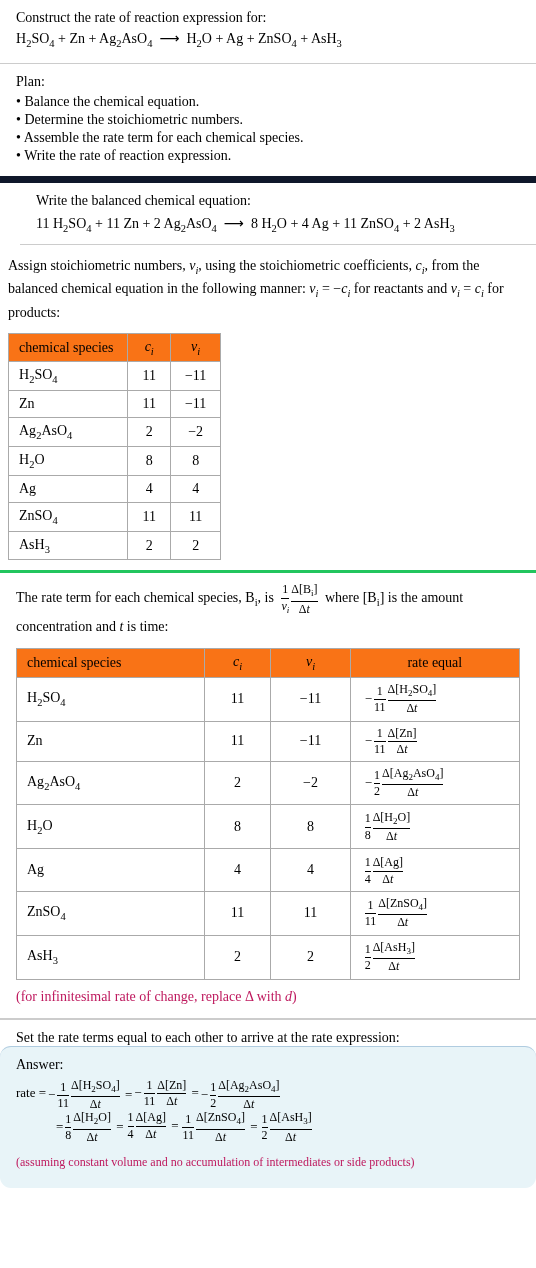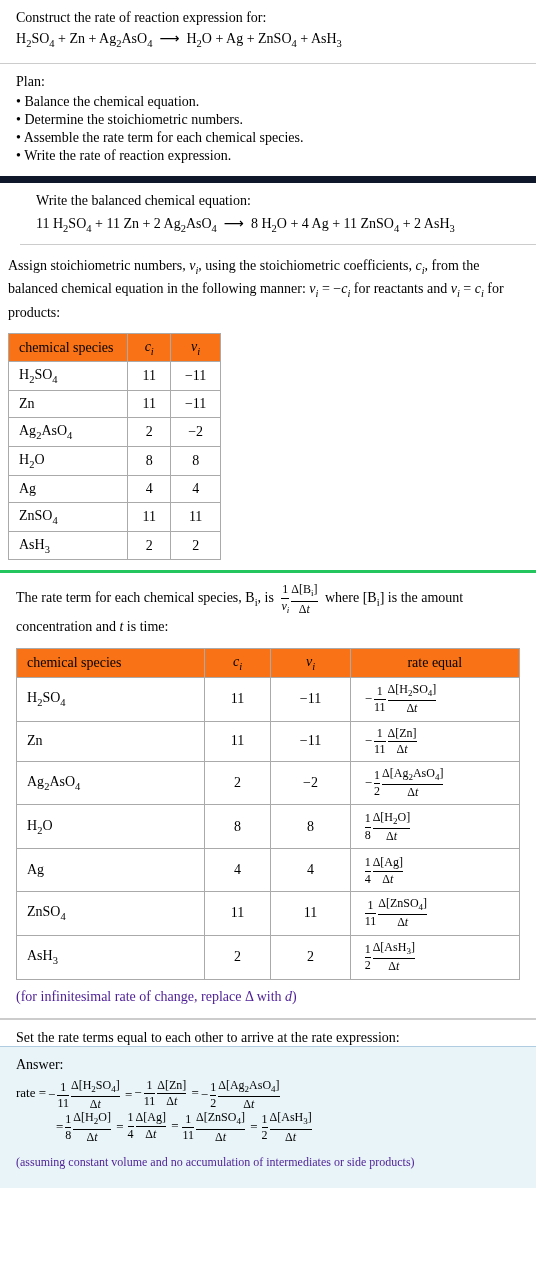--- a/index.html
+++ b/index.html
@@ -57,20 +57,21 @@
     }
     .rate-intro {
       padding: 10px 16px;
       border-bottom: 1px solid #ccc;
     }
     .rate-intro p { font-size: 14px; line-height: 1.6; }
     .answer-section {
       padding: 10px 16px 14px 16px;
       background: #e8f4f8;
       border-top: 1px solid #b0cce0;
+      border-radius: 11px;
     }
     .answer-label { font-size: 14px; margin-bottom: 6px; }
     .answer-box {
       background: #e8f4f8;
       font-size: 13px;
       line-height: 2.0;
     }
     .set-rate {
       padding: 10px 16px 0 16px;
       border-top: 1px solid #ccc;
@@ -96,21 +97,21 @@
       display: inline-flex;
       align-items: center;
       gap: 2px;
       font-size: 13px;
     }
     .rate-term-cell {
       text-align: left;
       white-space: nowrap;
     }
     .italic { font-style: italic; }
-    .note { font-size: 12px; color: #4c1d95; margin-top: 6px; }
+    .note { font-size: 12px; color: #be185d; margin-top: 6px; }
   </style>
 </head>
 <body>
 
 <div class="title-section">
   <p>Construct the rate of reaction expression for:</p>
   <p>
     H<sub>2</sub>SO<sub>4</sub> + Zn + Ag<sub>2</sub>AsO<sub>4</sub> &nbsp;⟶&nbsp; H<sub>2</sub>O + Ag + ZnSO<sub>4</sub> + AsH<sub>3</sub>
   </p>
 </div>

